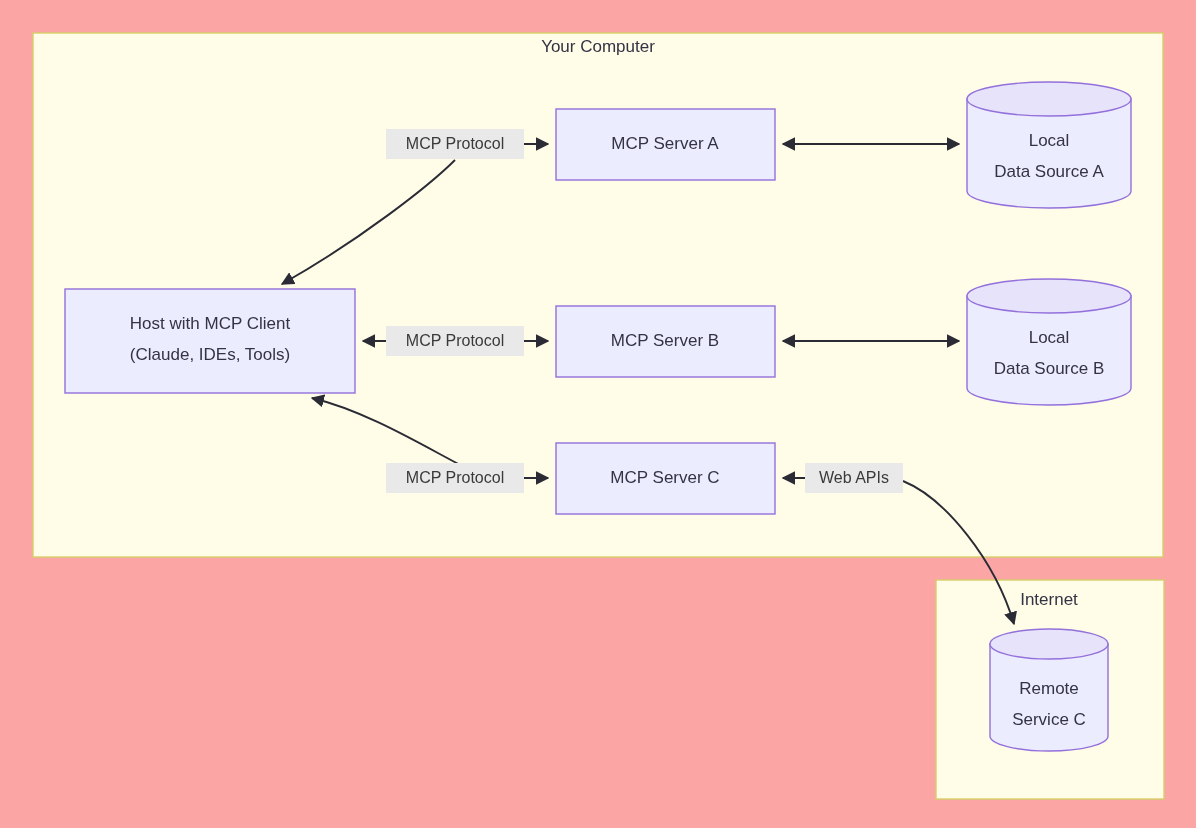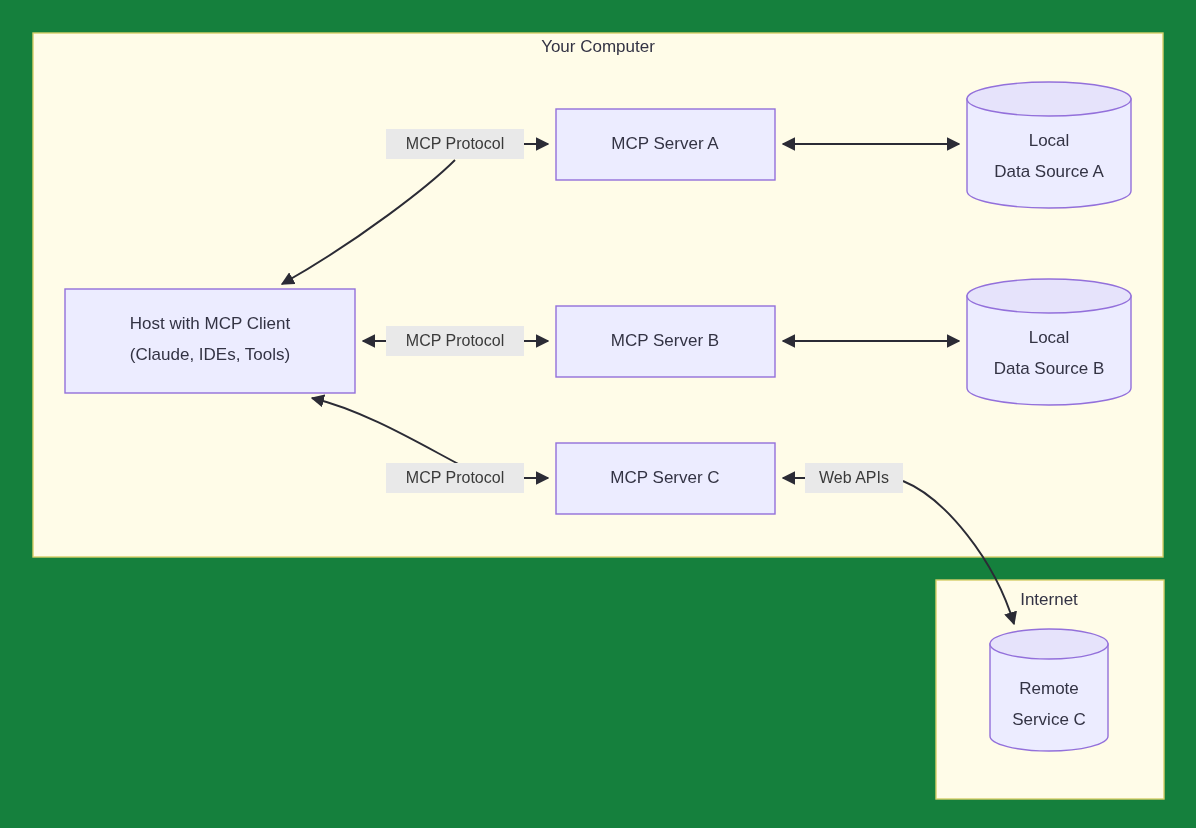--- a/index.html
+++ b/index.html
@@ -12,21 +12,21 @@
     height: 828px;
     font-family: "Liberation Sans", sans-serif;
     overflow: hidden;
     position: relative;
   }
   #stage {
     position: absolute;
     left: 0; top: 0;
     width: 1196px;
     height: 828px;
-    background: #15803d;
+    background: #fca5a5;
   }
   svg.diagram {
     position: absolute;
     left: 0; top: 0;
     width: 1196px;
     height: 828px;
     display: block;
   }
   .container-rect {
     fill: #fffce8;

